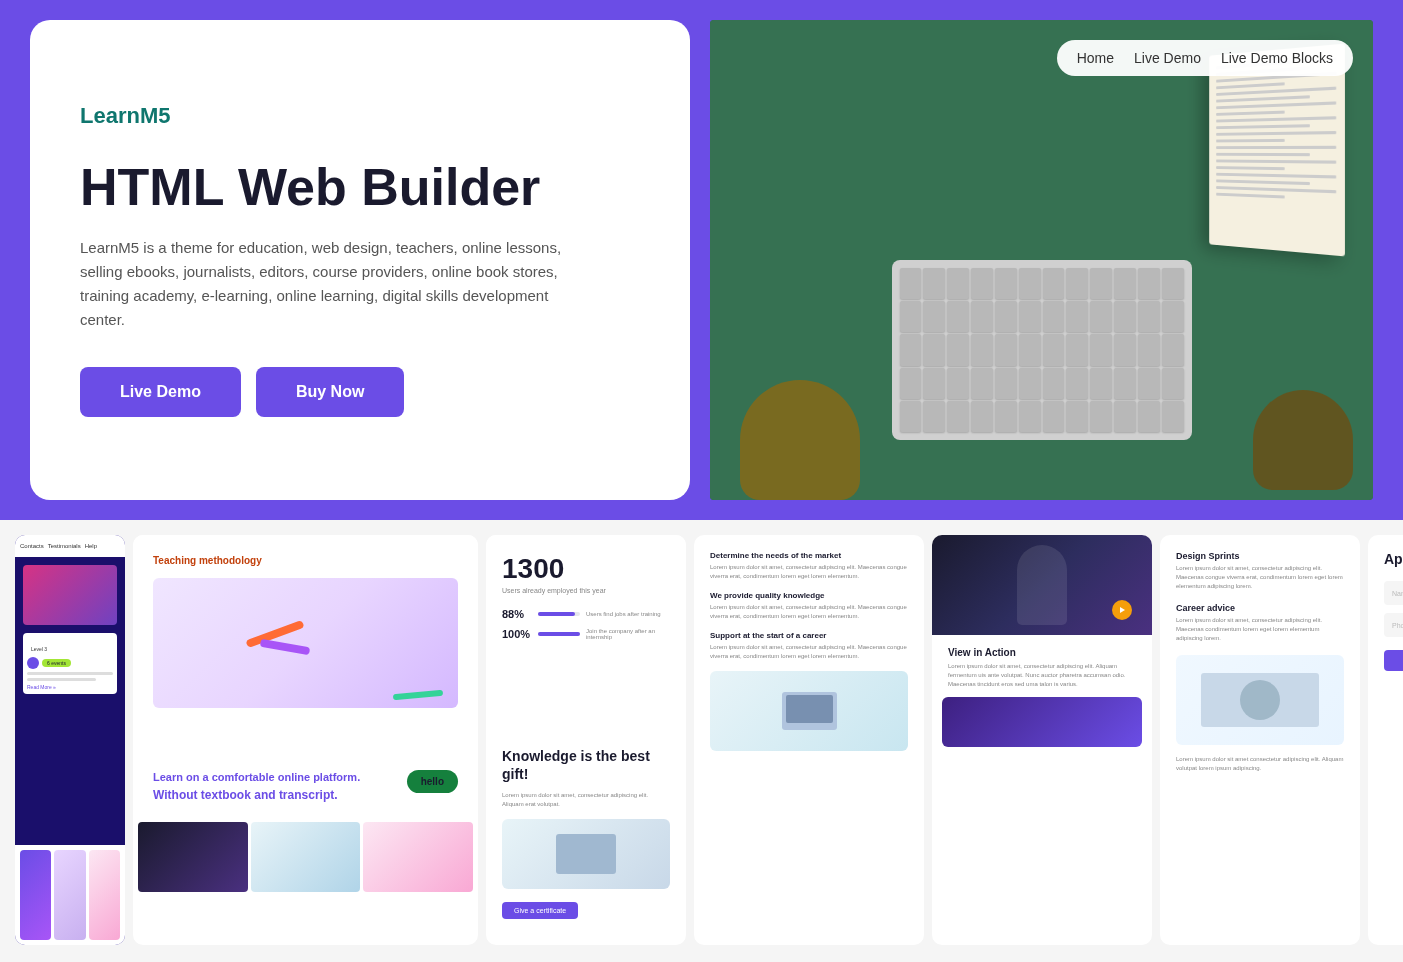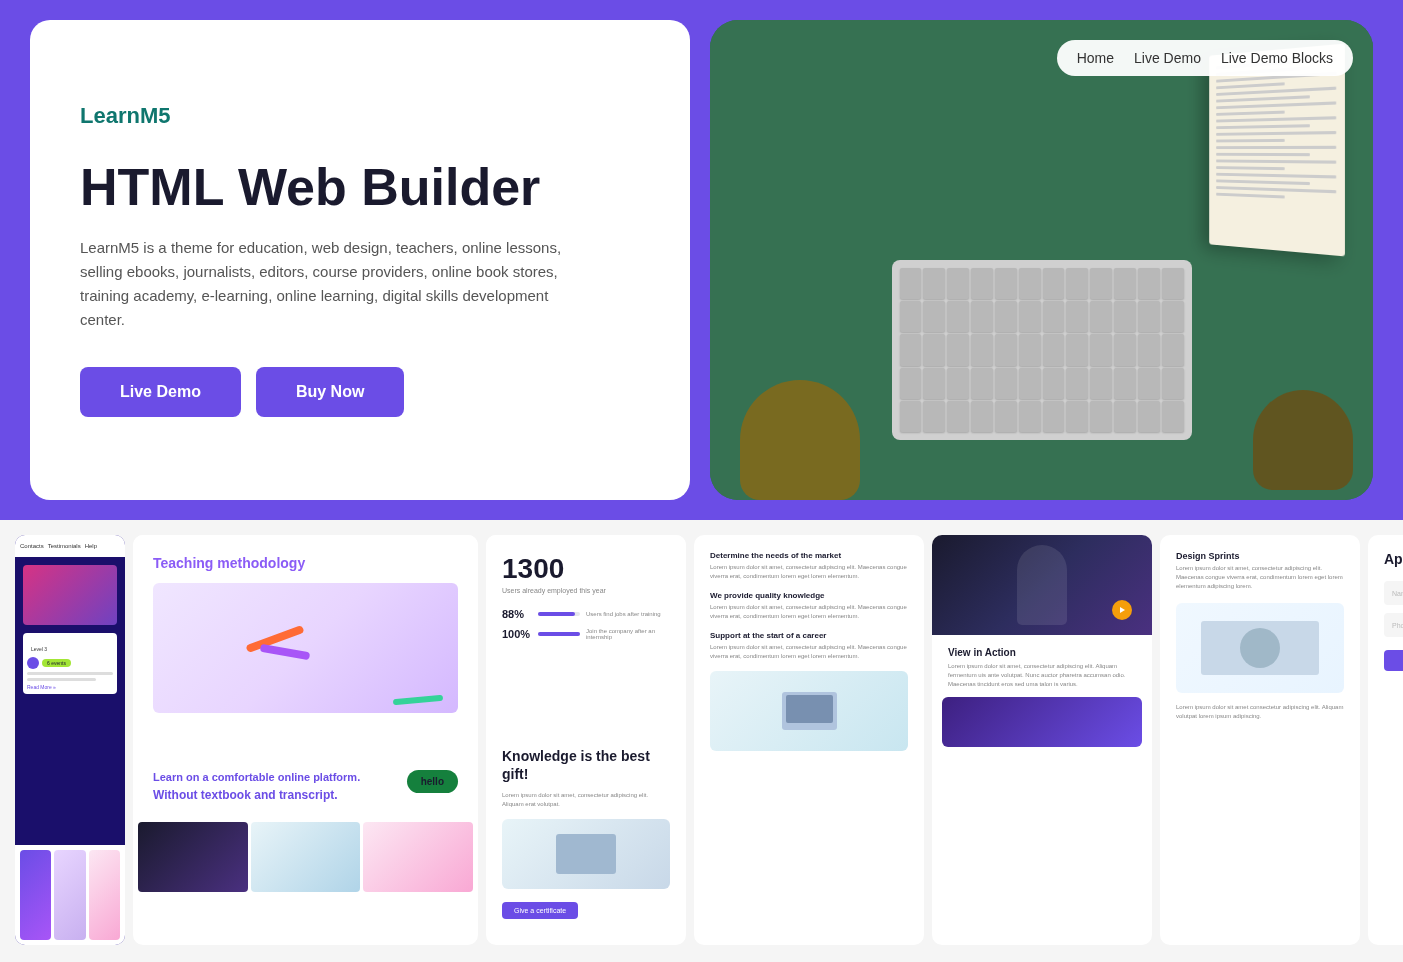--- a/index.html
+++ b/index.html
@@ -77,21 +77,21 @@
       border-radius: 8px;
       padding: 16px 40px;
       font-size: 16px;
       font-weight: 600;
       cursor: pointer;
     }
 
     
     .hero-image-card {
       background: #2d6a4f;
-      border-radius: 28px;
+      border-radius: 4px;
       flex: 1;
       position: relative;
       overflow: hidden;
       display: flex;
       flex-direction: column;
     }
 
     .hero-nav {
       position: absolute;
       top: 20px;
@@ -196,23 +196,23 @@
       overflow: hidden;
     }
 
     .teaching-top {
       height: 220px;
       padding: 20px;
       background: #fff;
     }
 
     .teaching-title {
-      font-size: 14px;
+      font-size: 10px;
       font-weight: 700;
-      color: #8b5cf6;
+      color: #c2410c;
       margin-bottom: 12px;
     }
 
     .teaching-grid {
       display: grid;
       grid-template-columns: 1fr 1fr;
       gap: 6px;
       margin-bottom: 15px;
     }
 
@@ -920,20 +920,24 @@
       </div>
 
       <div style="margin: 0 10px 8px; height:50px; background:linear-gradient(135deg,#3d2080,#6B4DE6); border-radius:6px;"></div>
     </div>
 
     <div class="preview-card card-design">
       <div class="design-section">
         <div class="design-title">Design Sprints</div>
         <div class="design-text">Lorem ipsum dolor sit amet, consectetur adipiscing elit. Maecenas congue viverra erat, condimentum lorem eget lorem elementum adipiscing lorem.</div>
       </div>
+      <div class="design-section">
+        <div class="design-title">Career advice</div>
+        <div class="design-text">Lorem ipsum dolor sit amet, consectetur adipiscing elit. Maecenas condimentum lorem eget lorem elementum adipiscing lorem.</div>
+      </div>
       <div class="design-image">
         <div style="width:70%; height:60%; background:#c8d8e8; border-radius:3px; display:flex; align-items:center; justify-content:center;">
           <div style="width:40px; height:40px; background:#a0b8c8; border-radius:50%;"></div>
         </div>
       </div>
       <div style="font-size:6px; color:#888; line-height:1.5; margin-top:8px;">Lorem ipsum dolor sit amet consectetur adipiscing elit. Aliquam volutpat lorem ipsum adipiscing.</div>
     </div>
 
     <div class="preview-card card-apply">
       <div class="apply-title">Apply for study</div>

